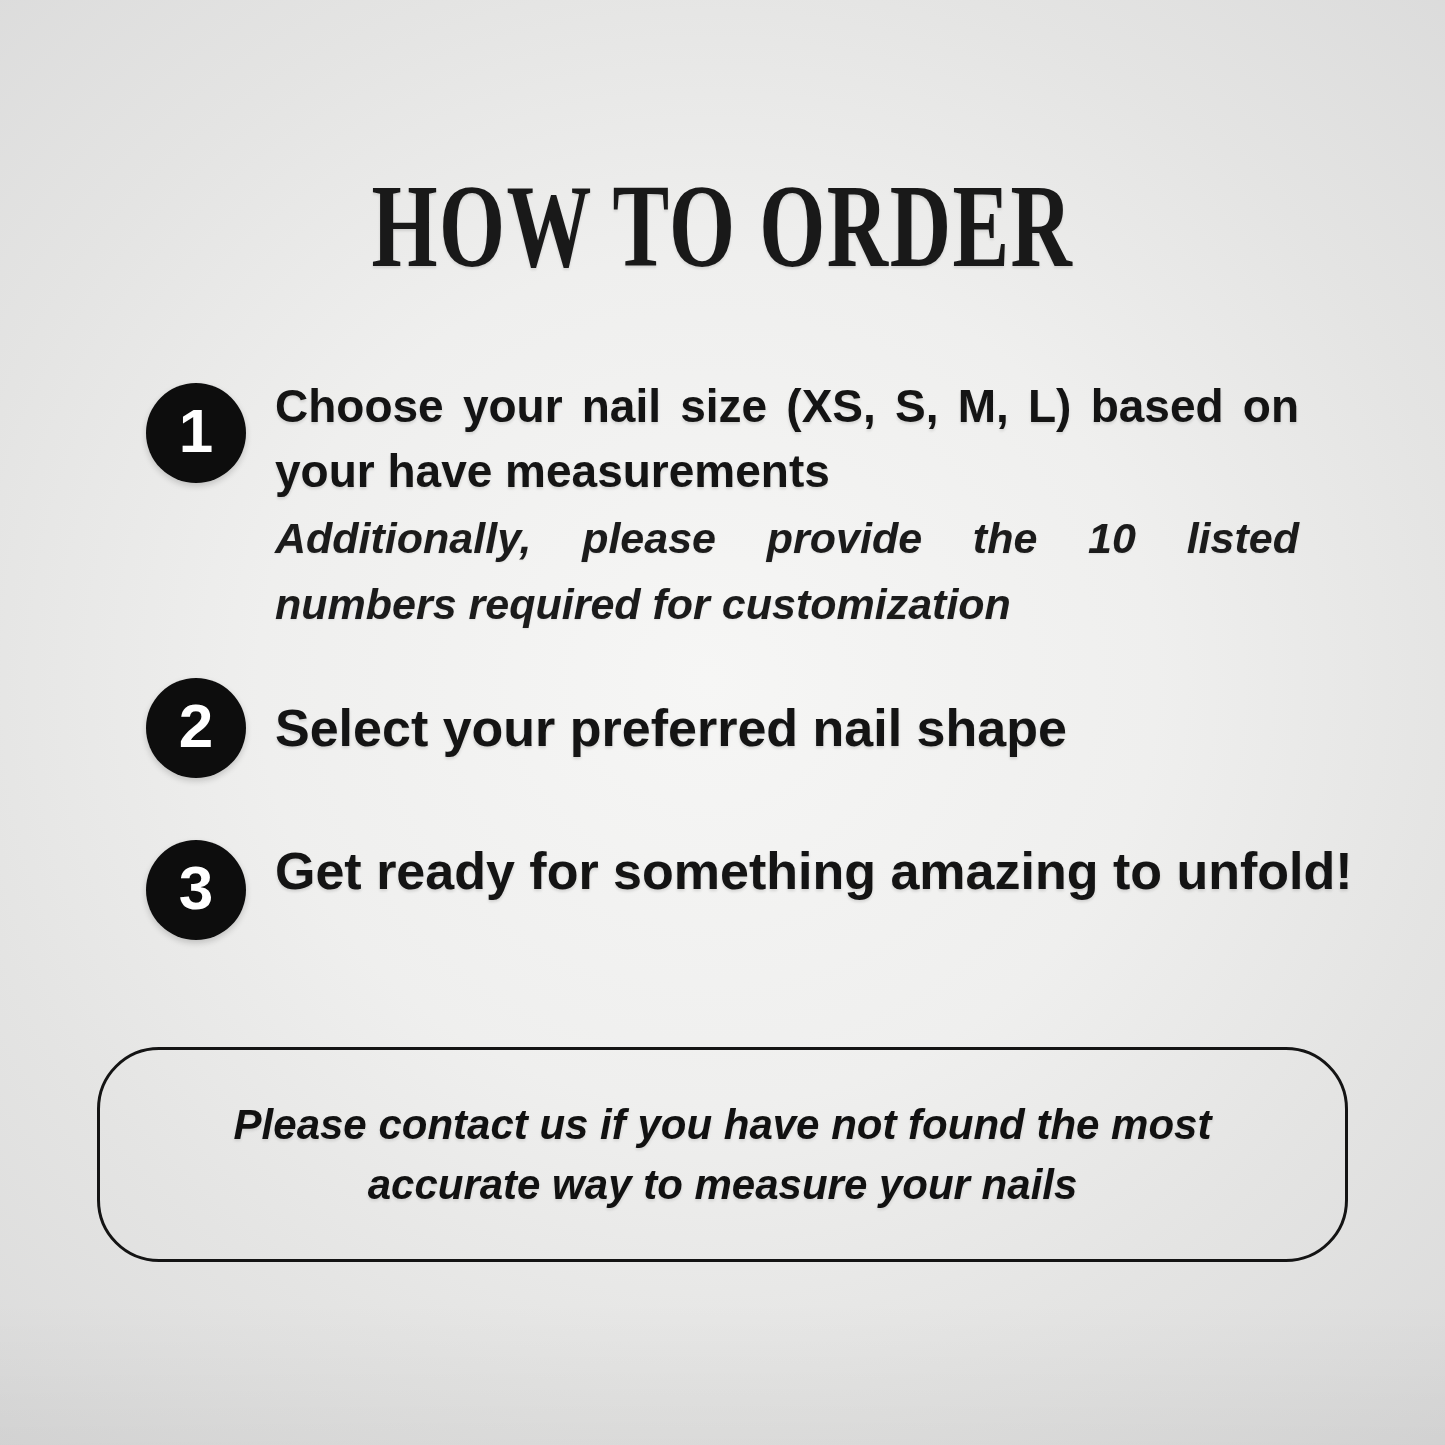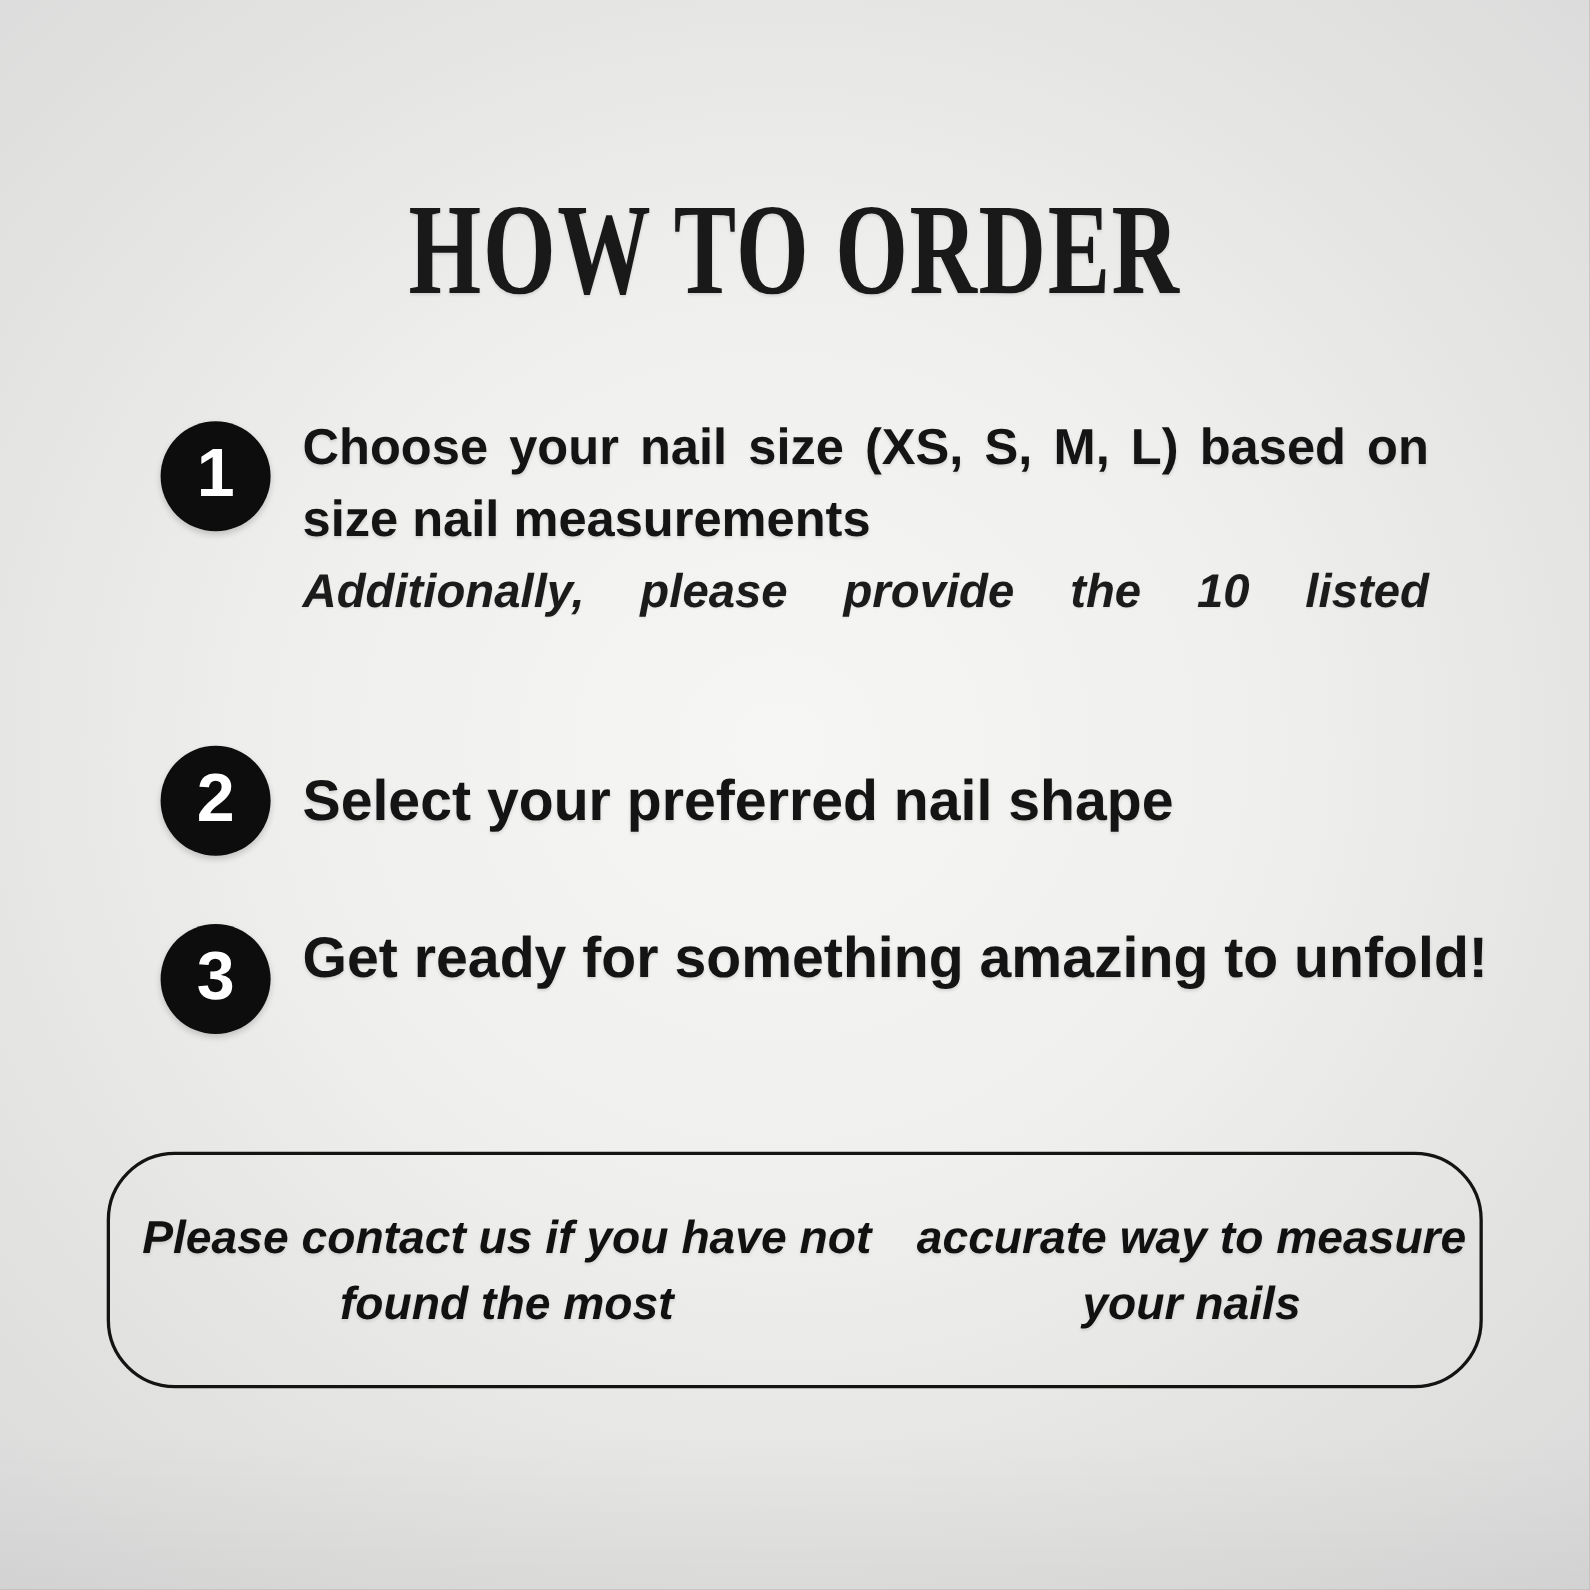--- a/index.html
+++ b/index.html
@@ -68,21 +68,21 @@
     font-weight:bold;font-size:52px;line-height:50px;
     color:#141414;white-space:nowrap;
     text-shadow:0 2px 3px rgba(30,30,30,0.14);
   }
   .s2{top:703px;}
   .s3{top:846px;}
   .contact-box{
     position:absolute;left:97px;top:1047px;
     width:1251px;height:215px;box-sizing:border-box;
     border:3px solid #141414;border-radius:62px;
-    display:flex;flex-direction:row;
+    display:flex;flex-direction:column;
     align-items:center;justify-content:center;
   }
   .contact-line{
     font-weight:bold;font-style:italic;
     font-size:42px;line-height:60px;
     text-align:center;color:#111111;
     text-shadow:0 2px 3px rgba(30,30,30,0.12);
   }
 </style>
 </head>
@@ -92,24 +92,25 @@
 
   <div class="page-title">
     <span>HOW TO ORDER</span>
   </div>
 
   <div class="badge b1">
     <span>1</span>
   </div>
   <div class="step-text step1">
     <div class="jline">Choose your nail size (XS, S, M, L) based on</div>
-    <div>size nail measurements</div>
+    <div>your have measurements</div>
   </div>
   <div class="note">
     <div class="jline">Additionally, please provide the 10 listed</div>
+    <div>numbers required for customization</div>
   </div>
 
   <div class="badge b2">
     <span>2</span>
   </div>
   <div class="single-line s2">Select your preferred nail shape</div>
 
   <div class="badge b3">
     <span>3</span>
   </div>

